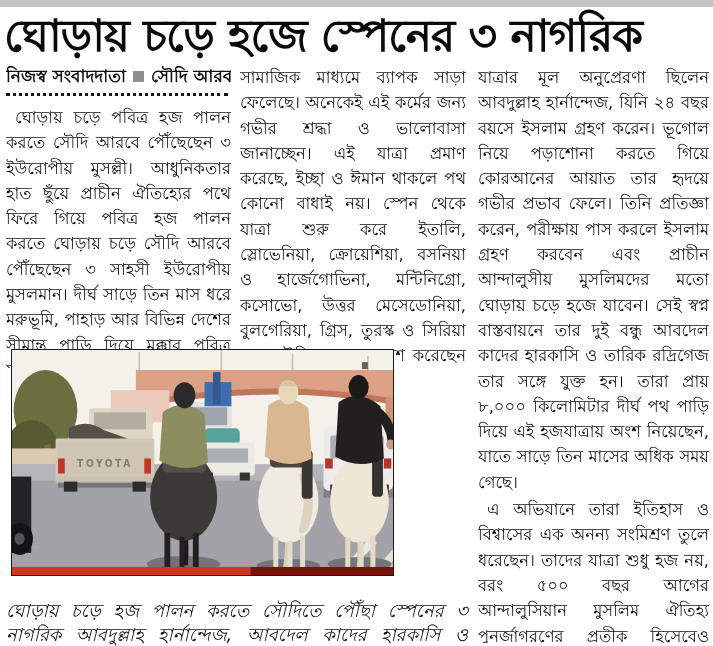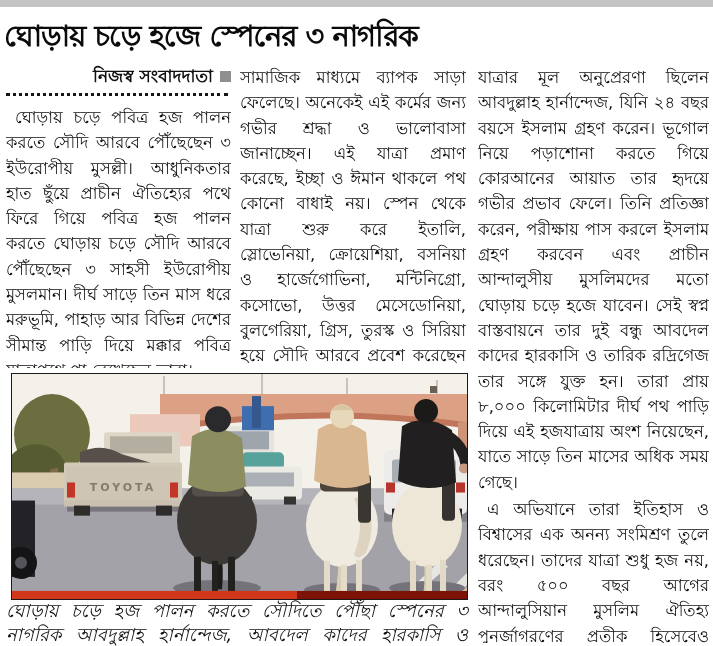--- a/index.html
+++ b/index.html
@@ -6,44 +6,43 @@
   html,body { background:#ffffff; }
   .page {
     position:relative; width:713px; height:646px; background:#ffffff;
     font-family:"DejaVu Sans", sans-serif; color:#0f0f0f; overflow:hidden;
   }
   .topbar {
     position:absolute; left:0; top:0; width:713px; height:7px; background:#c4c4c4;
   }
   .headline {
     position:absolute; left:4px; top:6px; width:705px; height:58px;
-    font-size:29px; font-weight:bold; color:#0a0a0a; letter-spacing:-1px;
+    font-size:44px; font-weight:bold; color:#0a0a0a; letter-spacing:-1px;
     white-space:nowrap; line-height:60px;
   }
   .col { position:absolute; top:63px; overflow:hidden; }
   .col1 { left:6px;  width:225px; height:305px; }
   .col2 { left:240px; width:226px; height:305px; }
   .col3 { left:478px; width:231px; height:580px; }
   .byline {
     display:flex; align-items:center; gap:7px;
     font-size:17px; font-weight:bold; color:#101010; line-height:26px;
     white-space:nowrap;
-    justify-content:flex-end;
   }
   .byline .sq { width:11px; height:11px; background:#8f8f8f; flex:0 0 auto; }
   .dotted-divider {
     width:222px; height:0; border-bottom:3px dotted #161616; margin:4px 0 9px 0;
   }
   .body-text {
     font-size:16.4px; line-height:25.3px; text-align:justify; color:#0e0e0e;
   }
   .body-text.indent { text-indent:9px; }
   .col2 .body-text, .col3 .body-text { margin-top:2px; }
   .news-photo {
-    position:absolute; left:11px; top:373px; width:457px; height:227px;
+    position:absolute; left:11px; top:349px; width:383px; height:227px;
     border:1.5px solid #1a1a1a; background:#ef4444;
   }
   .news-photo svg { display:block; width:100%; height:100%; }
   .photo-caption {
     position:absolute; left:6px; top:599px; width:462px; height:46px;
     font-style:italic; font-size:18px; line-height:23.5px; color:#101010;
     text-align:justify;
   }
 </style>
 </head>
@@ -52,20 +51,21 @@
 <div class="page">
 
   <div class="topbar"></div>
 
   <h1 class="headline">ঘোড়ায় চড়ে হজে স্পেনের ৩ নাগরিক</h1>
 
   <div class="col col1">
     <div class="byline">
       <span>নিজস্ব সংবাদদাতা</span>
       <span class="sq"></span>
+      <span>সৌদি আরব</span>
     </div>
     <div class="dotted-divider"></div>
     <p class="body-text indent">ঘোড়ায় চড়ে পবিত্র হজ পালন করতে সৌদি আরবে পৌঁছেছেন ৩ ইউরোপীয় মুসল্লী। আধুনিকতার হাত ছুঁয়ে প্রাচীন ঐতিহ্যের পথে ফিরে গিয়ে পবিত্র হজ পালন করতে ঘোড়ায় চড়ে সৌদি আরবে পৌঁছেছেন ৩ সাহসী ইউরোপীয় মুসলমান। দীর্ঘ সাড়ে তিন মাস ধরে মরুভূমি, পাহাড় আর বিভিন্ন দেশের সীমান্ত পাড়ি দিয়ে মক্কার পবিত্র যাত্রাপথে পা রেখেছেন তারা।</p>
 
   </div>
 
   <div class="col col2">
     <p class="body-text">সামাজিক মাধ্যমে ব্যাপক সাড়া ফেলেছে। অনেকেই এই কর্মের জন্য গভীর শ্রদ্ধা ও ভালোবাসা জানাচ্ছেন। এই যাত্রা প্রমাণ করেছে, ইচ্ছা ও ঈমান থাকলে পথ কোনো বাধাই নয়। স্পেন থেকে যাত্রা শুরু করে ইতালি, স্লোভেনিয়া, ক্রোয়েশিয়া, বসনিয়া ও হার্জেগোভিনা, মন্টিনিগ্রো, কসোভো, উত্তর মেসেডোনিয়া, বুলগেরিয়া, গ্রিস, তুরস্ক ও সিরিয়া হয়ে সৌদি আরবে প্রবেশ করেছেন তারা। আল কুরাইয়াত অঞ্চলের আল হদিথাহ সীমান্তে পৌঁছালে তাদের স্বাস্থ্য পরীক্ষা, সৌদি কফি, রিফ্রেশমেন্ট ও ফুল দিয়ে আন্তরিক অভ্যর্থনা জানান সৌদি কর্মকর্তারা। তাদের এই ঐতিহাসিক</p>
   </div>
 

